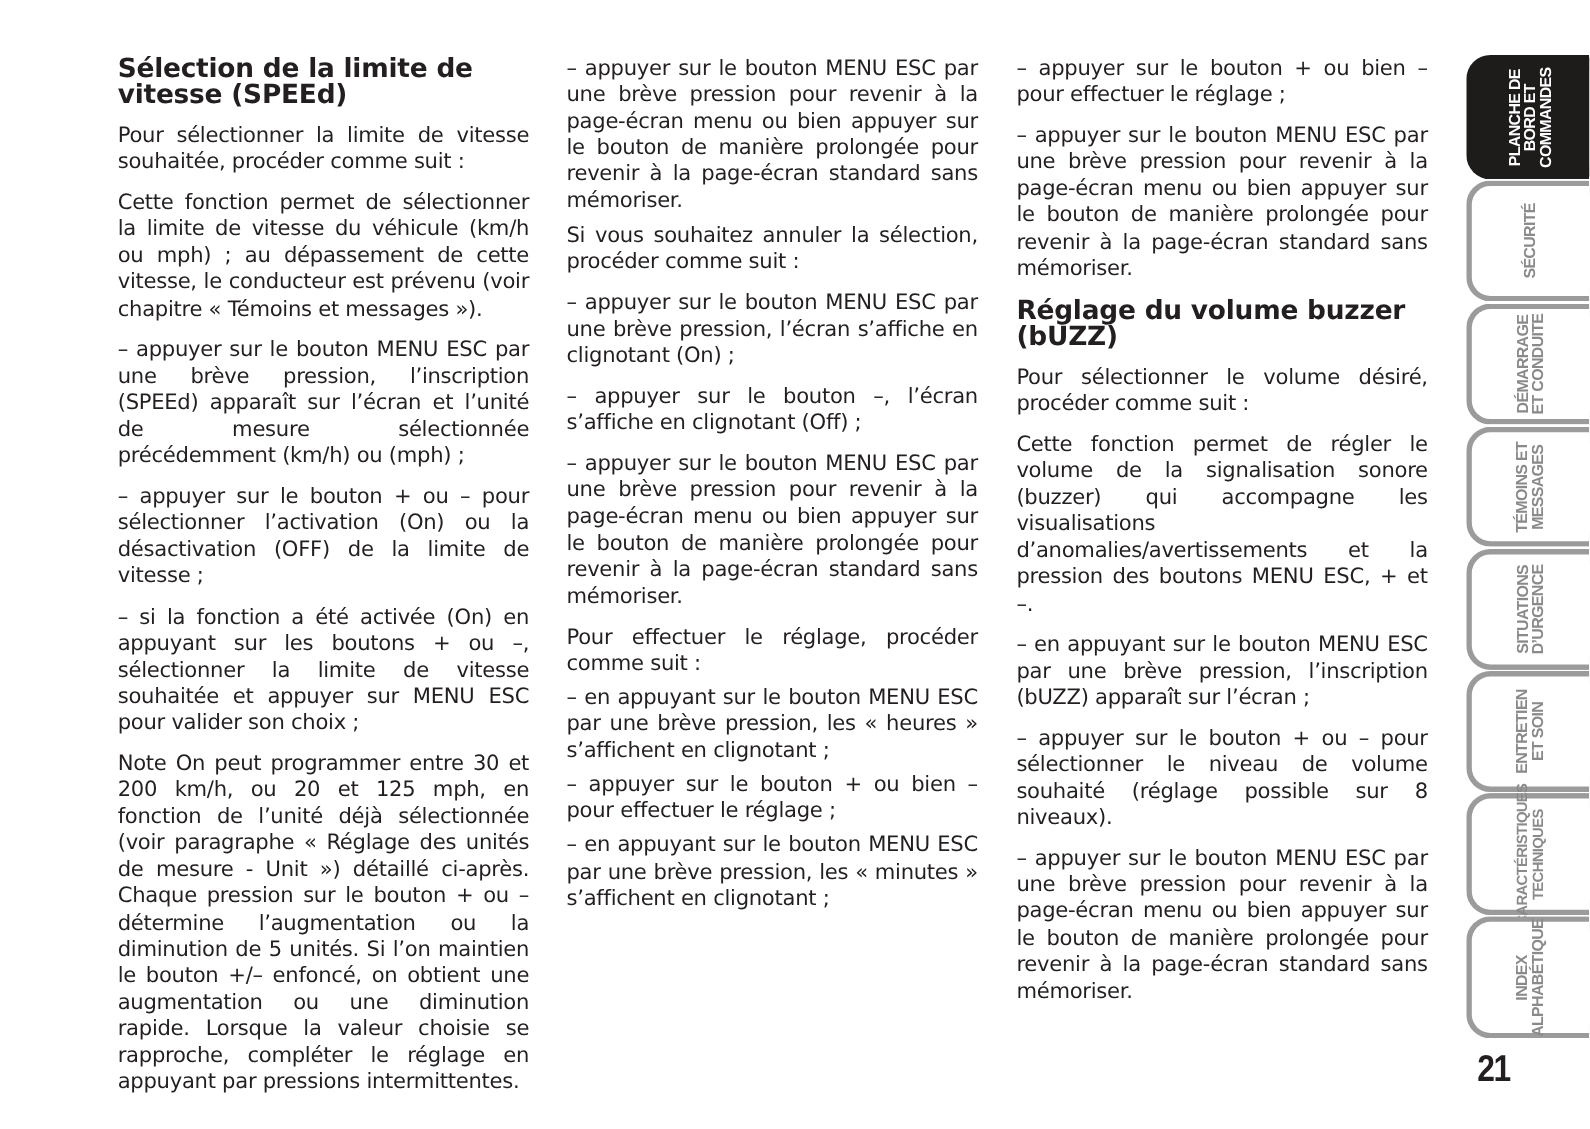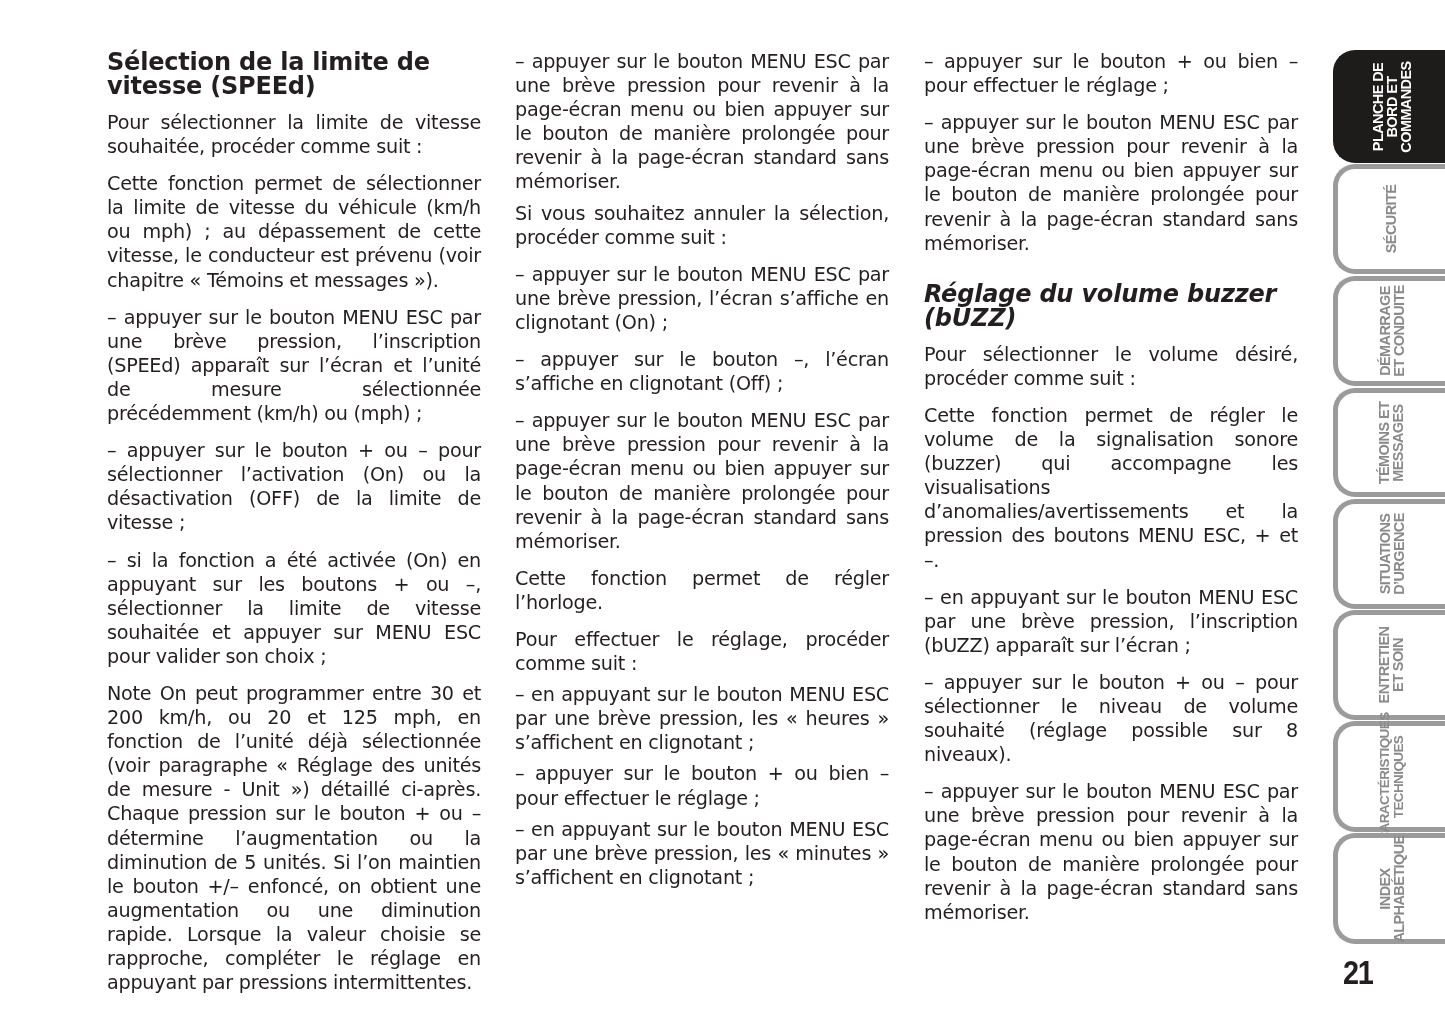--- a/index.html
+++ b/index.html
@@ -3,21 +3,21 @@
 <meta charset="utf-8">
 <style>
   html, body { margin: 0; padding: 0; background: #ffffff; }
   body { width: 1445px; height: 1026px; position: relative; overflow: hidden;
          font-family: "DejaVu Sans", "Liberation Sans", sans-serif; color: #231f20; }
   .col { position: absolute; top: 50px; width: 374px; font-size: 19.2px; line-height: 24.1px;
          letter-spacing: -0.25px; }
   .col p { margin: 0 0 13px 0; text-align: justify; hyphens: none; }
   .col p.tight { margin-bottom: 7px; }
   .col h3 { margin: 0 0 13px 0; font-size: 24px; line-height: 24px; font-weight: bold; letter-spacing: -0.2px; }
-  .col h3.spaced { margin-top: 26px; font-style: italic; }
+  .col h3.spaced { margin-top: 14px; }
   b, strong { font-weight: normal; }
   #col1 { left: 107px; }
   #col2 { left: 515px; }
   #col3 { left: 924px; }
 
   .tabs { position: absolute; left: 1333px; top: 0; width: 112px; height: 1026px; }
   .tab { position: absolute; left: 0; width: 112px; box-sizing: border-box;
          border: 5px solid #9b9b9b; border-right: none; border-radius: 22px 0 0 22px;
          background: #ffffff; display: flex; align-items: center; justify-content: center; }
   .tab.active { background: #1e1b1b; border-color: #1e1b1b; }
@@ -43,21 +43,20 @@
   <p><span>– si la fonction a été activée (On) en appuyant sur les boutons </span><b>+</b><span> ou </span><b>–</b><span>, sélectionner la limite de vitesse souhaitée et appuyer sur </span><b>MENU ESC</b><span> pour valider son choix ;</span></p>
   <p><b>Note</b><span> On peut programmer entre 30 et 200 km/h, ou 20 et 125 mph, en fonction de l’unité déjà sélectionnée (voir paragraphe « Réglage des unités de mesure - Unit ») détaillé ci-après. Chaque pression sur le bouton </span><b>+</b><span> ou </span><b>–</b><span> détermine l’augmentation ou la diminution de 5 unités. Si l’on maintien le bouton </span><b>+/–</b><span> enfoncé, on obtient une augmentation ou une diminution rapide. Lorsque la valeur choisie se rapproche, compléter le réglage en appuyant par pressions intermittentes.</span></p>
 </div>
 
 <div id="col2" class="col">
   <p class="tight"><span>– appuyer sur le bouton </span><b>MENU ESC</b><span> par une brève pression pour revenir à la page-écran menu ou bien appuyer sur le bouton de manière prolongée pour revenir à la page-écran standard sans mémoriser.</span></p>
   <p>Si vous souhaitez annuler la sélection, procéder comme suit :</p>
   <p><span>– appuyer sur le bouton </span><b>MENU ESC</b><span> par une brève pression, l’écran s’affiche en clignotant (On) ;</span></p>
   <p><span>– appuyer sur le bouton </span><b>–</b><span>, l’écran s’affiche en clignotant (Off) ;</span></p>
   <p><span>– appuyer sur le bouton </span><b>MENU ESC</b><span> par une brève pression pour revenir à la page-écran menu ou bien appuyer sur le bouton de manière prolongée pour revenir à la page-écran standard sans mémoriser.</span></p>
-  <p>Cette fonction permet de régler l’horloge.</p>
   <p class="tight">Pour effectuer le réglage, procéder comme suit :</p>
   <p class="tight"><span>– en appuyant sur le bouton </span><b>MENU ESC</b><span> par une brève pression, les « heures » s’affichent en clignotant ;</span></p>
   <p class="tight"><span>– appuyer sur le bouton </span><b>+</b><span> ou bien </span><b>–</b><span> pour effectuer le réglage ;</span></p>
   <p class="tight"><span>– en appuyant sur le bouton </span><b>MENU ESC</b><span> par une brève pression, les « minutes » s’affichent en clignotant ;</span></p>
 </div>
 
 <div id="col3" class="col">
   <p><span>– appuyer sur le bouton </span><b>+</b><span> ou bien </span><b>–</b><span> pour effectuer le réglage ;</span></p>
   <p><span>– appuyer sur le bouton </span><b>MENU ESC</b><span> par une brève pression pour revenir à la page-écran menu ou bien appuyer sur le bouton de manière prolongée pour revenir à la page-écran standard sans mémoriser.</span></p>
   <h3 class="spaced">Réglage du volume buzzer (bUZZ)</h3>

